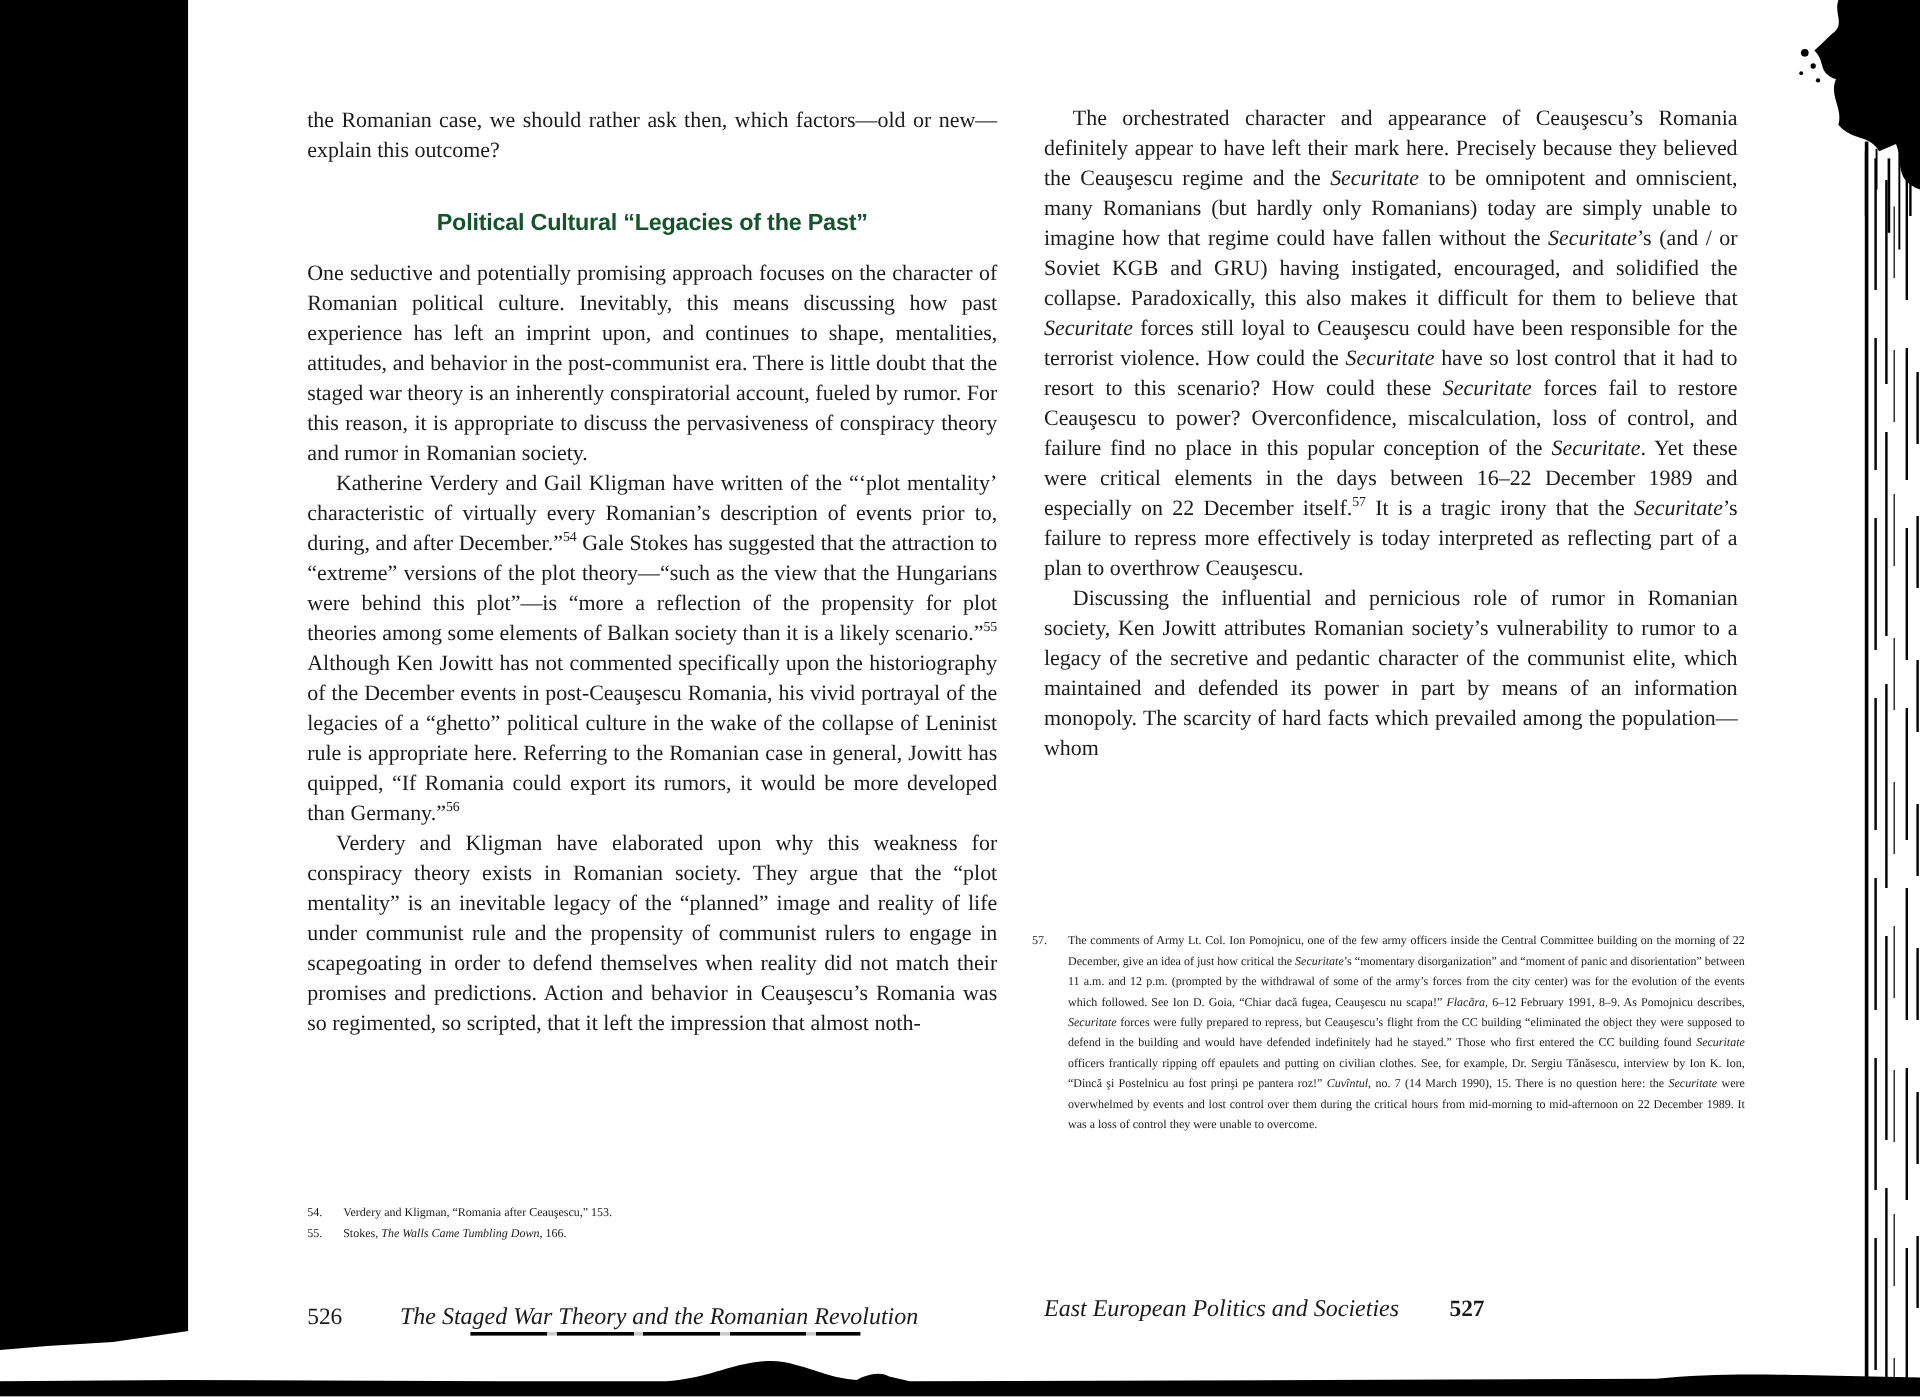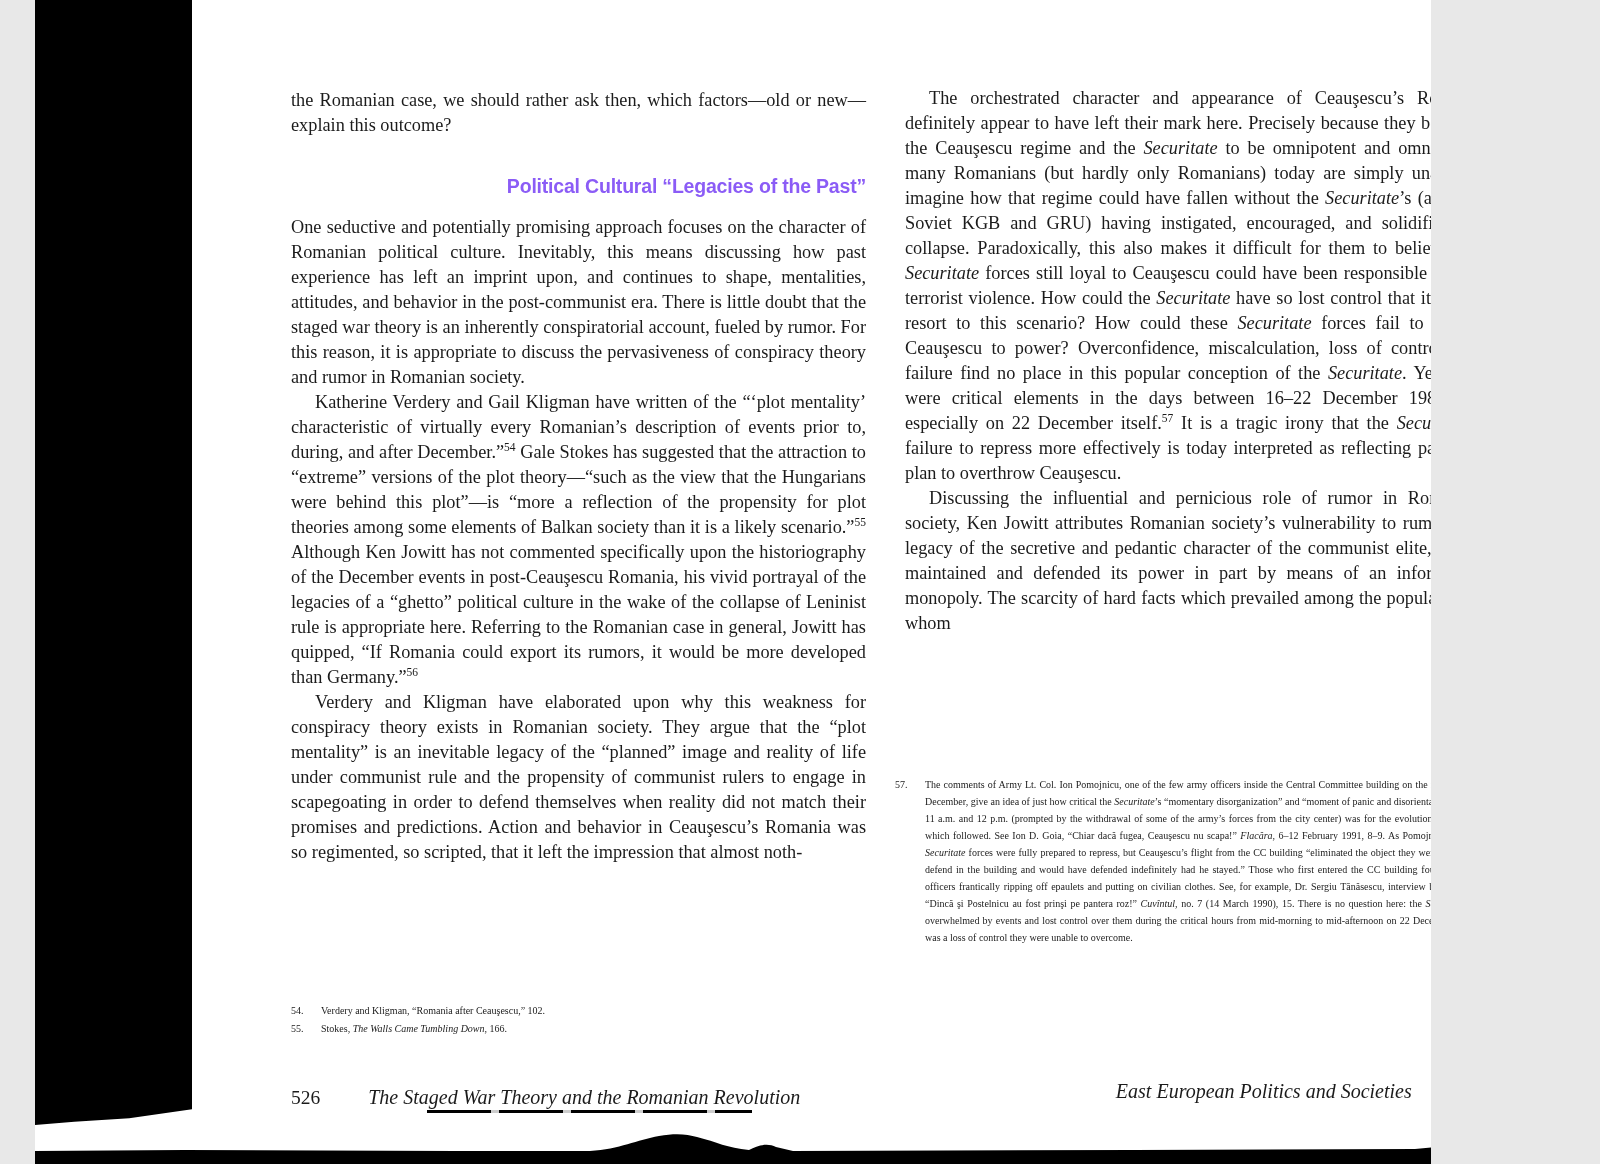--- a/index.html
+++ b/index.html
@@ -1,18 +1,18 @@
 <!DOCTYPE html>
 <html lang="en"><head>
 <meta charset="utf-8">
 <style>
   html,body{margin:0;padding:0;background:#e8e8e8;}
   .page{
-    position:relative;width:1396px;height:1164px;background:#fff;overflow:hidden;
-    color:#1b1b1b;font-family:"Liberation Serif",serif;margin-left:35px;
+    position:relative;width:1600px;height:1164px;background:#fff;overflow:hidden;
+    color:#1b1b1b;font-family:"Liberation Serif",serif;
   }
   
   .gutter-bar{
     position:absolute;left:0;top:0;width:157px;height:1125px;background:#000;
     clip-path:polygon(0 0,100% 0,100% 98.6%,60% 99.4%,25% 99.7%,0 100%);
   }
   .streak{position:absolute;background:#000;}
   .streak.dash1{background:repeating-linear-gradient(180deg,#000 0 110px,rgba(0,0,0,0) 110px 150px);}
   .streak.dash2{background:repeating-linear-gradient(180deg,#000 0 60px,rgba(0,0,0,0) 60px 120px);}
   .streak.dash3{background:repeating-linear-gradient(180deg,#000 0 170px,rgba(0,0,0,0) 170px 210px);}
@@ -24,35 +24,35 @@
   .bottom-edge{position:absolute;left:0;top:1100px;}
   
   .col{position:absolute;text-align:justify;font-size:18.3px;line-height:25px;
        hyphens:auto;-webkit-hyphens:auto;}
   .col-left{left:256px;top:88px;width:575px;}
   .col-right{left:870px;top:86px;width:578px;}
   .col p{margin:0;text-indent:0;}
   .col p.indent{text-indent:24px;}
   h2.heading{
     font-family:"Liberation Sans",sans-serif;font-weight:700;font-size:19.5px;
-    letter-spacing:-0.2px;margin:36px 0 17px 0;line-height:24px;text-align:right;color:#8b5cf6;
+    letter-spacing:-0.2px;margin:36px 0 17px 0;line-height:24px;text-align:center;color:#14532d;
   }
   sup{font-size:11.5px;line-height:0;vertical-align:super;}
   i{}
   
   .fnblock{position:absolute;text-align:justify;hyphens:auto;-webkit-hyphens:auto;}
   .fn-left{left:256px;top:1002px;width:575px;font-size:10px;line-height:17.5px;}
   .fn-right{left:860px;top:776px;width:594px;font-size:10px;line-height:17px;}
   .fn{position:relative;margin:0;padding-left:30px;}
   .fn .fnnum{position:absolute;left:0;top:0;}
   
   .footer{position:absolute;white-space:nowrap;}
   .footer-left{left:256px;top:1086px;width:575px;font-size:19.5px;}
   .footer-left .ftitle{font-style:italic;font-size:20px;margin-left:48px;}
-  .footer-right{left:870px;top:1080px;width:578px;display:flex;justify-content:flex-end;align-items:baseline;font-size:19.5px;}
+  .footer-right{left:870px;top:1080px;width:578px;display:flex;justify-content:flex-start;align-items:baseline;font-size:19.5px;}
   .footer-right .jtitle{font-style:italic;font-size:20px;}
   .footer-right .pgnum{margin-left:42px;font-weight:700;}
 </style>
 </head>
 <body>
 
 <div class="page">
 
   <div class="gutter-bar"></div>
 
@@ -85,21 +85,21 @@
   <div class="col col-left">
     <p>the Romanian case, we should rather ask then, which factors—old or new—explain this outcome?</p>
     <h2 class="heading">Political Cultural “Legacies of the Past”</h2>
     <p>One seductive and potentially promising approach focuses on the character of Romanian political culture. Inevitably, this means discussing how past experience has left an imprint upon, and continues to shape, mentalities, attitudes, and behavior in the post-communist era. There is little doubt that the staged war theory is an inherently conspiratorial account, fueled by rumor. For this reason, it is appropriate to discuss the pervasiveness of conspiracy theory and rumor in Romanian society.</p>
     <p class="indent">Katherine Verdery and Gail Kligman have written of the “‘plot mentality’ characteristic of virtually every Romanian’s description of events prior to, during, and after December.”<sup>54</sup> Gale Stokes has suggested that the attraction to “extreme” versions of the plot theory—“such as the view that the Hungarians were behind this plot”—is “more a reflection of the propensity for plot theories among some elements of Balkan society than it is a likely scenario.”<sup>55</sup> Although Ken Jowitt has not commented specifically upon the historiography of the December events in post-Ceauşescu Romania, his vivid portrayal of the legacies of a “ghetto” political culture in the wake of the collapse of Leninist rule is appropriate here. Referring to the Romanian case in general, Jowitt has quipped, “If Romania could export its rumors, it would be more developed than Germany.”<sup>56</sup></p>
     <p class="indent">Verdery and Kligman have elaborated upon why this weakness for conspiracy theory exists in Romanian society. They argue that the “plot mentality” is an inevitable legacy of the “planned” image and reality of life under communist rule and the propensity of communist rulers to engage in scapegoating in order to defend themselves when reality did not match their promises and predictions. Action and behavior in Ceauşescu’s Romania was so regimented, so scripted, that it left the impression that almost noth-</p>
   </div>
 
   <div class="fnblock fn-left">
     <p class="fn">
-      <span class="fnnum">54.</span><span>Verdery and Kligman, “Romania after Ceauşescu,” 102.</span>
+      <span class="fnnum">54.</span><span>Verdery and Kligman, “Romania after Ceauşescu,” 153.</span>
     </p>
     <p class="fn">
       <span class="fnnum">55.</span><span>Stokes, <i>The Walls Came Tumbling Down</i>, 166.</span>
     </p>
   </div>
 
   <div class="footer footer-left">
     <span class="pgnum">526</span><span class="ftitle">The Staged War Theory and the Romanian Revolution</span>
   </div>
 

